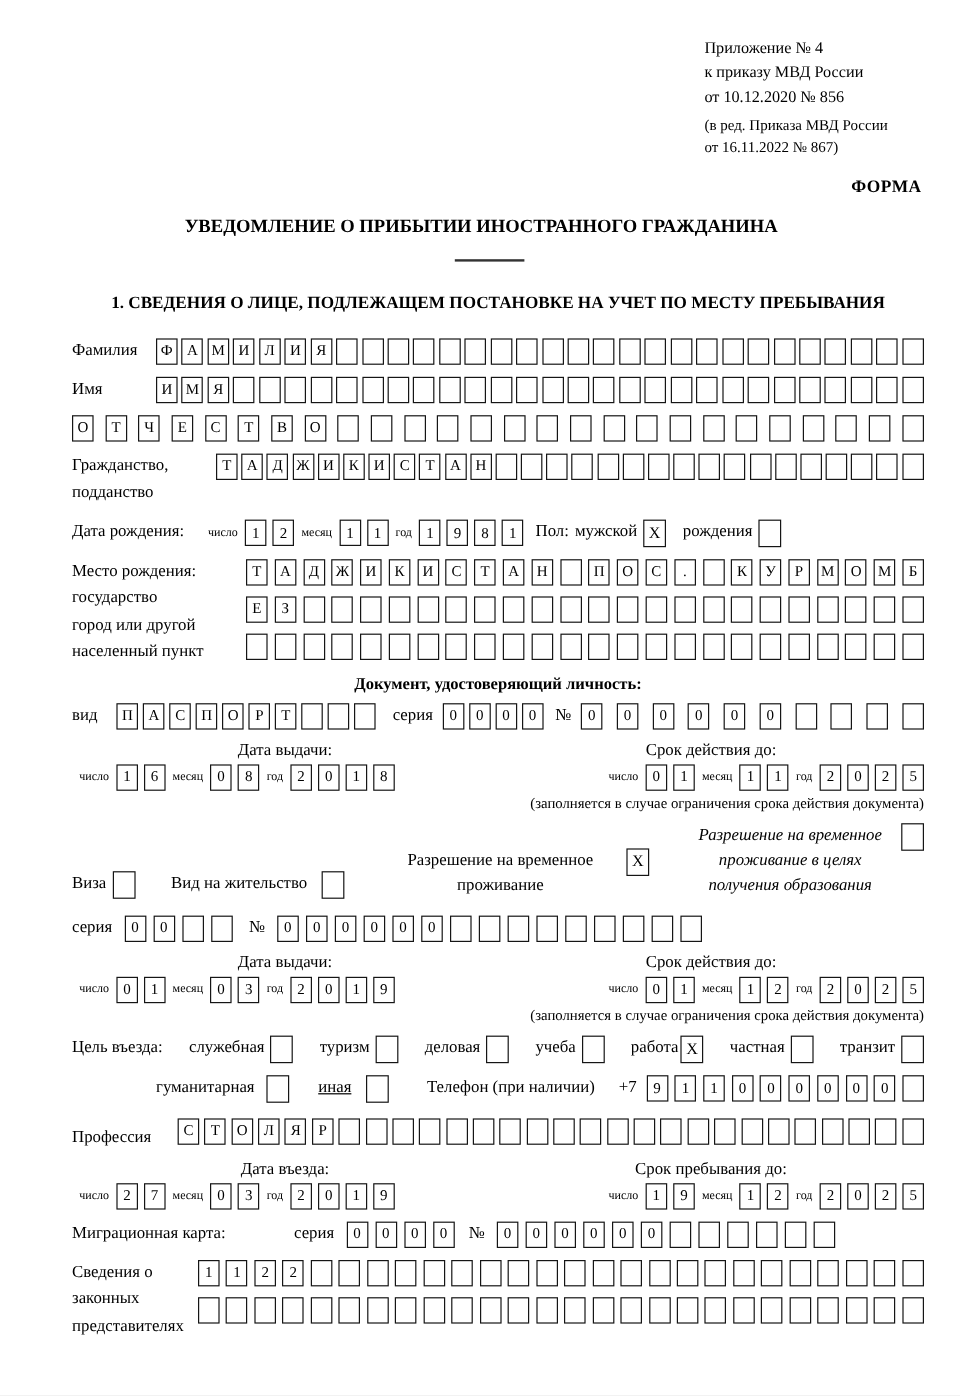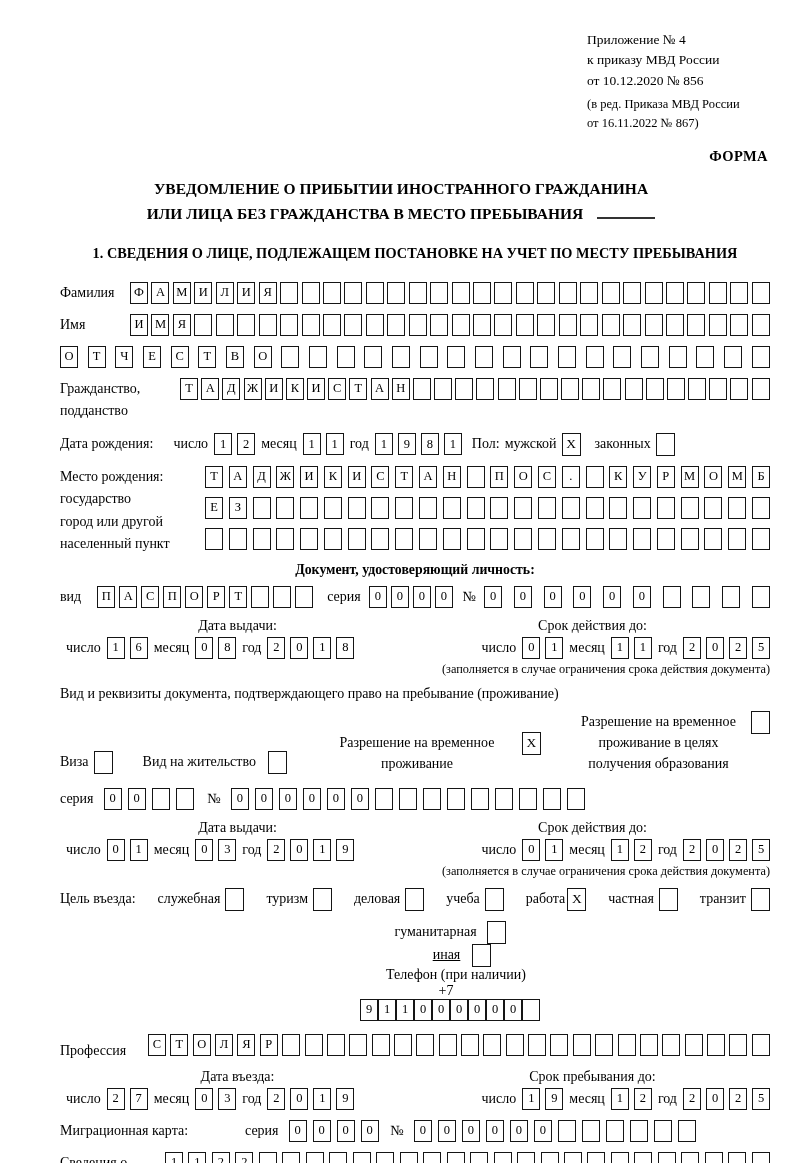--- a/index.html
+++ b/index.html
@@ -25,57 +25,57 @@
   .cells{display:flex;gap:4px;}
   .cells.stretch{flex:1;justify-content:space-between;gap:0;}
   .cell{box-sizing:border-box;width:18px;height:22px;border:1.6px solid #151515;
         display:inline-flex;align-items:center;justify-content:center;
         font-size:12.5px;flex-shrink:0;background:#fff;}
   .checkbox{box-sizing:border-box;width:19px;height:23px;border:1.7px solid #151515;
         display:inline-flex;align-items:center;justify-content:center;
         font-size:13.5px;flex-shrink:0;margin-left:5px;background:#fff;}
   
   .dategroup{display:inline-flex;align-items:center;}
-  .dategroup .dlbl{font-size:14px;margin:0 6px;}
+  .dategroup .dlbl{font-size:10px;margin:0 6px;}
   .dategroup .cells{gap:5px;}
   .datepair{display:flex;margin-bottom:0;}
   .half{width:50%;}
   .datehead{text-align:center;font-size:14px;margin-bottom:3px;}
   .dateline{display:flex;align-items:center;}
   .note{text-align:right;font-size:12.3px;margin:3px 0 9px 0;}
   .center-head{text-align:center;font-weight:bold;font-size:13.8px;margin:0 0 8px 0;}
   .intro{font-size:14px;margin-bottom:9px;}
   
   .optrow{display:flex;align-items:flex-end;justify-content:space-between;margin-bottom:14px;}
   .opt{display:flex;align-items:flex-start;}
   .opt .ol{font-size:14px;text-align:center;line-height:1.5;}
-  .ol.w200{width:200px;} .ol.w175{width:175px;}
+  .ol.w200{width:200px;} .ol.w175{width:175px;font-style:italic;}
   
   .purpose{display:flex;align-items:center;justify-content:space-between;margin-bottom:10px;}
-  .p2{display:flex;align-items:center;margin:0 0 10px 70px;flex-direction:column;}
+  .p2{display:flex;align-items:center;margin:0 0 10px 70px;}
 </style>
 </head>
 <body>
 
 <div class="page">
 
   <div class="hdr">
     <div>Приложение № 4</div>
     <div>к приказу МВД России</div>
     <div>от 10.12.2020 № 856</div>
     <div class="gap"></div>
     <div class="small">(в ред. Приказа МВД России</div>
     <div class="small">от 16.11.2022 № 867)</div>
   </div>
 
   <div class="forma">ФОРМА</div>
 
   <div class="title">
     <div>УВЕДОМЛЕНИЕ О ПРИБЫТИИ ИНОСТРАННОГО ГРАЖДАНИНА</div>
-    <div><span>ИЛИ ЛИЦА БЕЗ ГРАЖДАНСТВА В МЕСТО ПРЕБЫВАНИЯ</span><span class="blank-line"></span></div>
+    <div><span class="blank-line"></span></div>
   </div>
 
   <div class="sec1">1. СВЕДЕНИЯ О ЛИЦЕ, ПОДЛЕЖАЩЕМ ПОСТАНОВКЕ НА УЧЕТ ПО МЕСТУ ПРЕБЫВАНИЯ</div>
 
   <div class="row">
     <div class="lbl w70">Фамилия</div>
     <div class="cells stretch">
         <span class="cell">Ф</span>
         <span class="cell">А</span>
         <span class="cell">М</span>
@@ -230,21 +230,21 @@
         <span class="cells">
           <span class="cell">1</span>
           <span class="cell">9</span>
           <span class="cell">8</span>
           <span class="cell">1</span>
         </span>
       </span>
     <span class="lbl" style="margin-left:10px;">Пол:</span>
     <span class="lbl" style="margin-left:5px;">мужской</span>
     <span class="checkbox">X</span>
-    <span class="lbl" style="margin-left:14px;">законных</span>
+    <span class="lbl" style="margin-left:14px;">рождения</span>
     <span class="checkbox"></span>
   </div>
 
   <div class="row top">
     <div class="lblcol w145">
       <div>Место рождения:</div>
       <div>государство</div>
       <div>город или другой</div>
       <div>населенный пункт</div>
     </div>
@@ -413,21 +413,20 @@
               <span class="cell">0</span>
               <span class="cell">2</span>
               <span class="cell">5</span>
             </span>
           </span>
         </div>
     </div>
   </div>
   <div class="note">(заполняется в случае ограничения срока действия документа)</div>
 
-  <div class="intro">Вид и реквизиты документа, подтверждающего право на пребывание (проживание)</div>
 
   <div class="optrow">
     <div class="opt">
       <span class="ol">Виза</span>
       <span class="checkbox"></span>
     </div>
     <div class="opt">
       <span class="ol">Вид на жительство</span>
       <span class="checkbox" style="margin-left:12px;"></span>
     </div>

